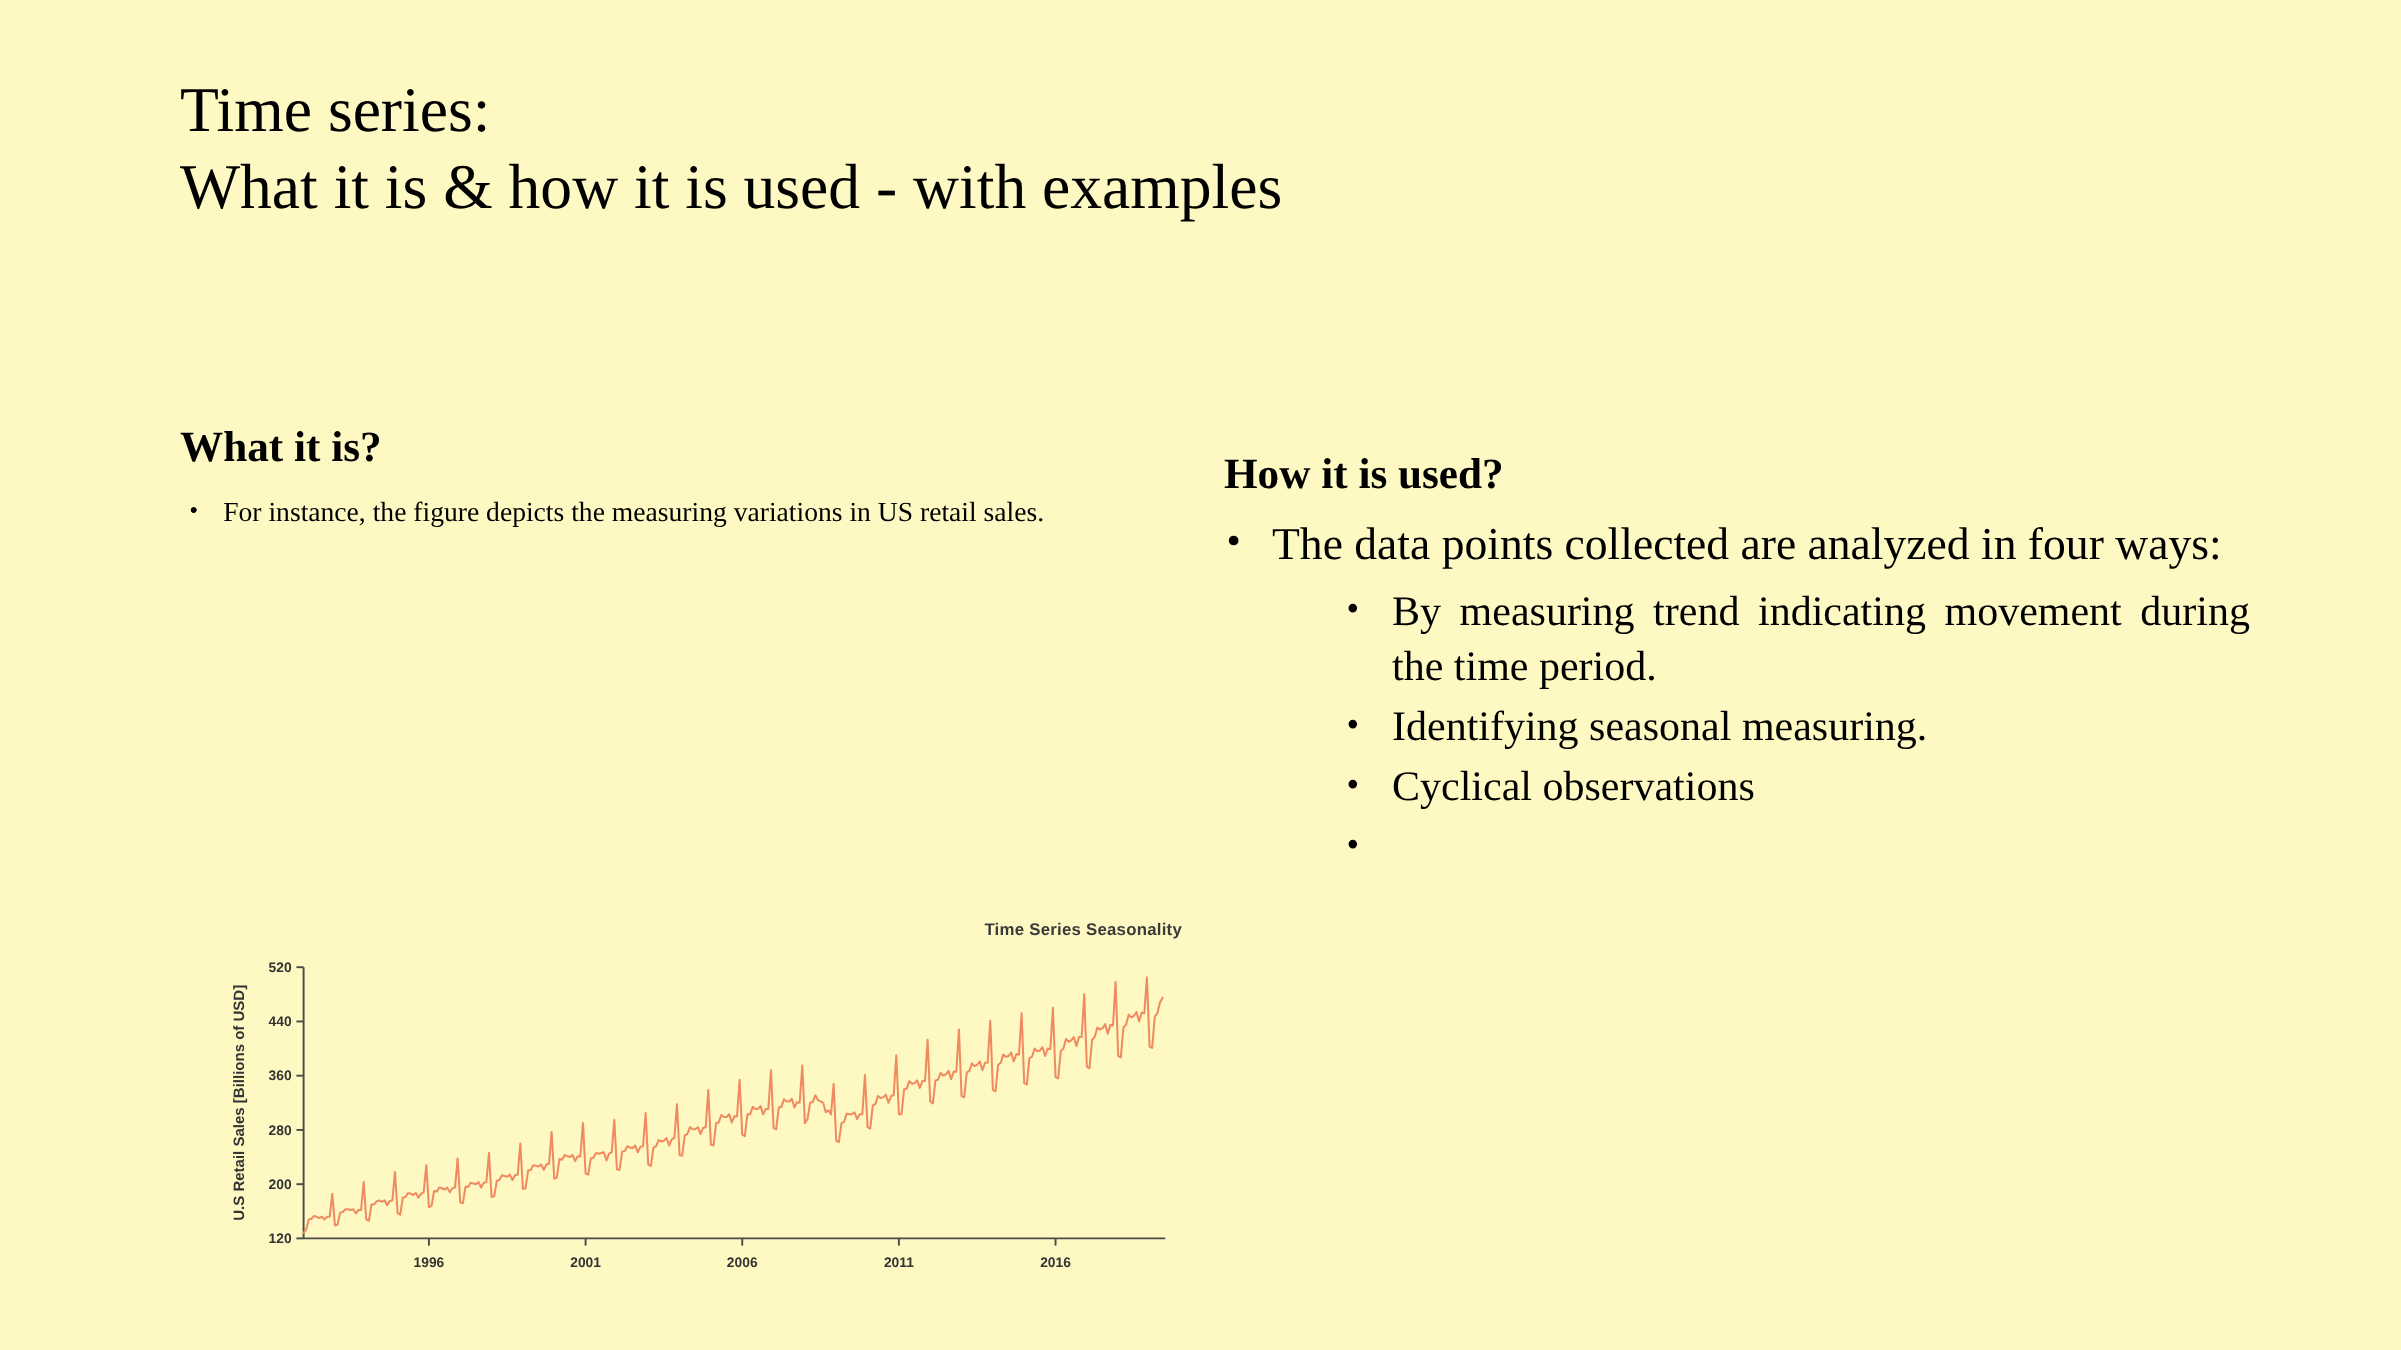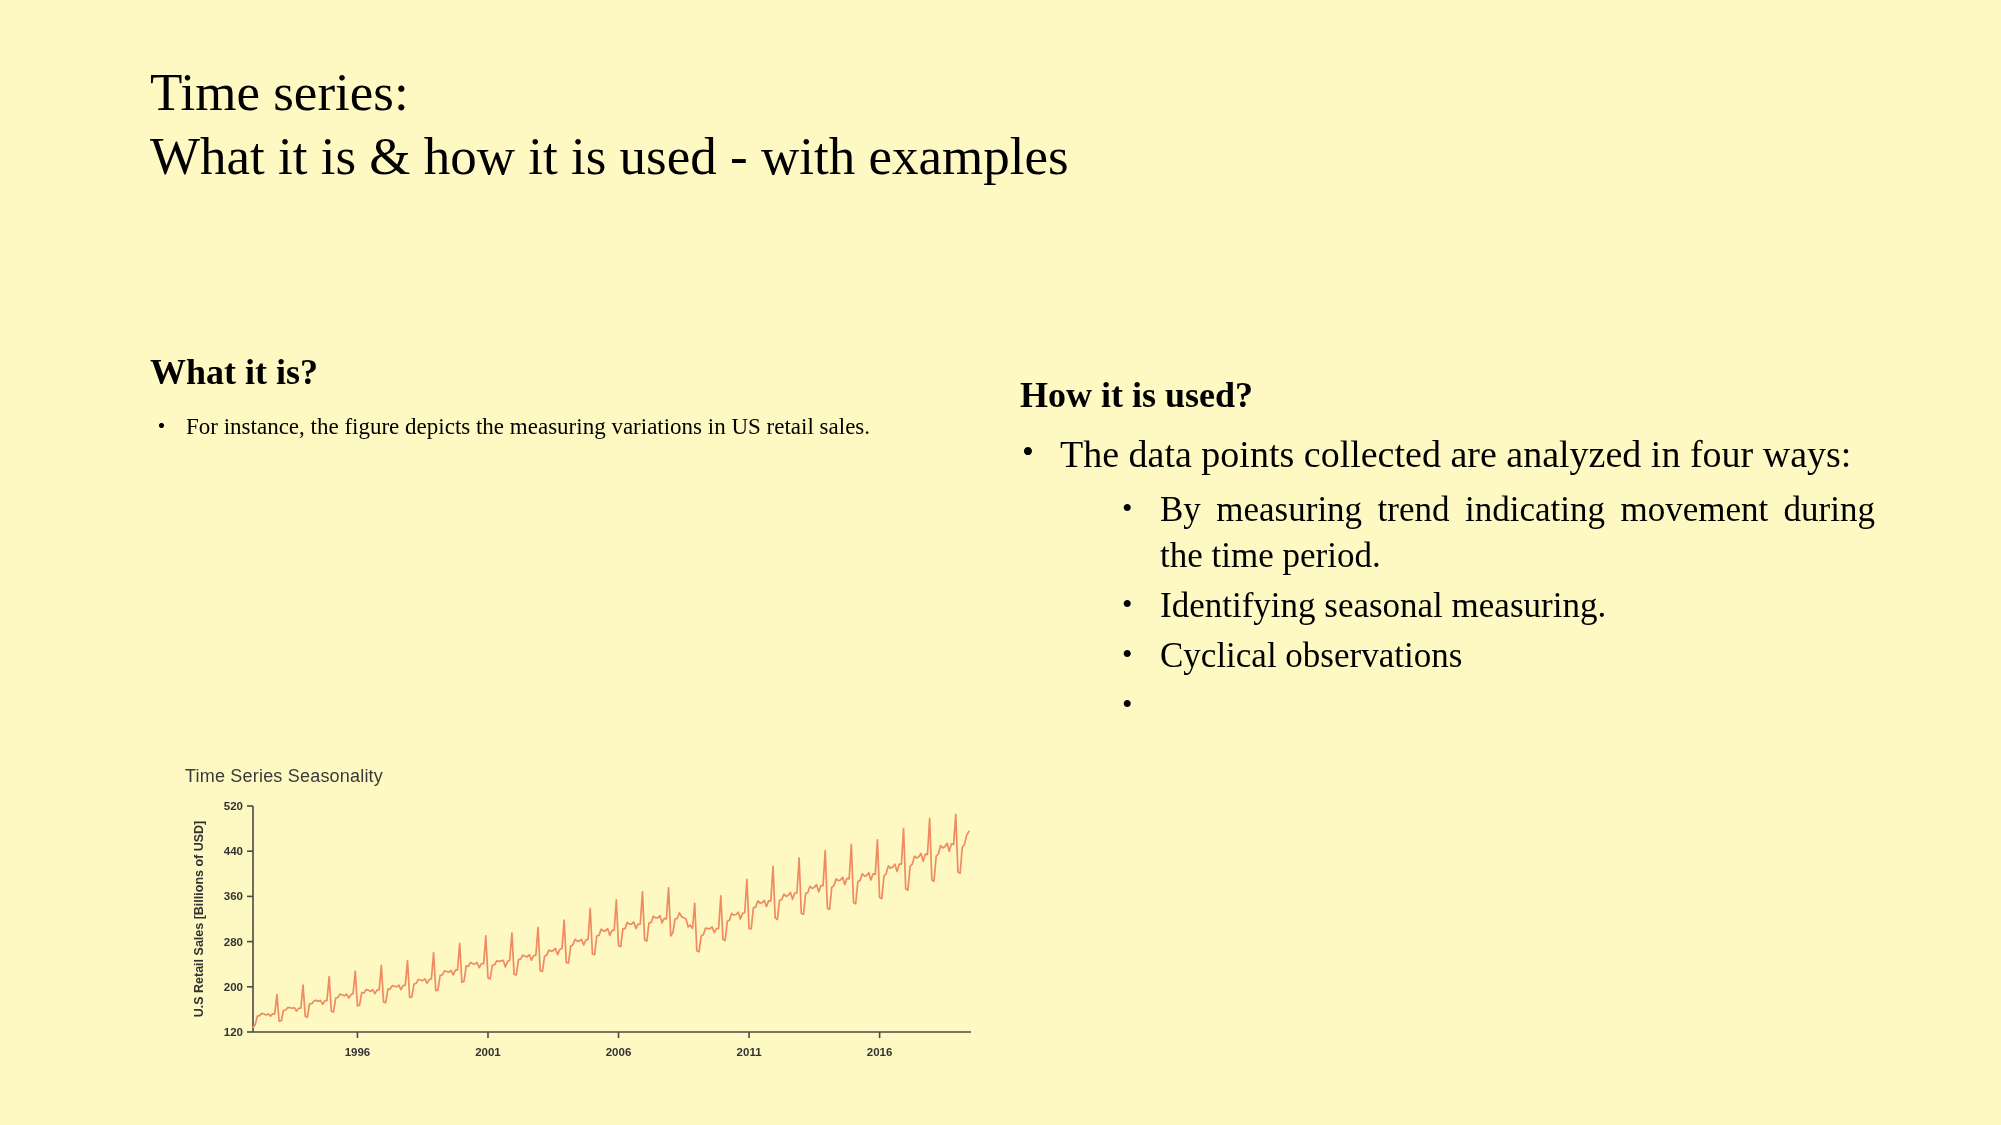--- a/index.html
+++ b/index.html
@@ -132,24 +132,24 @@
     left: 185px;
     top: 760px;
     width: 800px;
     height: 330px;
   }
   .chart-title {
     position: absolute;
     left: 0;
     top: 6px;
     width: 800px;
-    text-align: left;
+    text-align: right;
     font-family: "Liberation Sans", "DejaVu Sans", sans-serif;
-    font-size: 18px;
-    font-weight: normal;
+    font-size: 14px;
+    font-weight: bold;
     color: #3a3a3a;
     letter-spacing: 0.2px;
   }
   .chart-svg { position: absolute; left: 0; top: 0; }
   .axis-line { stroke: #4a4a4a; stroke-width: 1.6; fill: none; }
   .tick-mark { stroke: #4a4a4a; stroke-width: 1.6; }
   .tick-label {
     font-family: "Liberation Sans", "DejaVu Sans", sans-serif;
     font-size: 11.5px;
     font-weight: bold;

